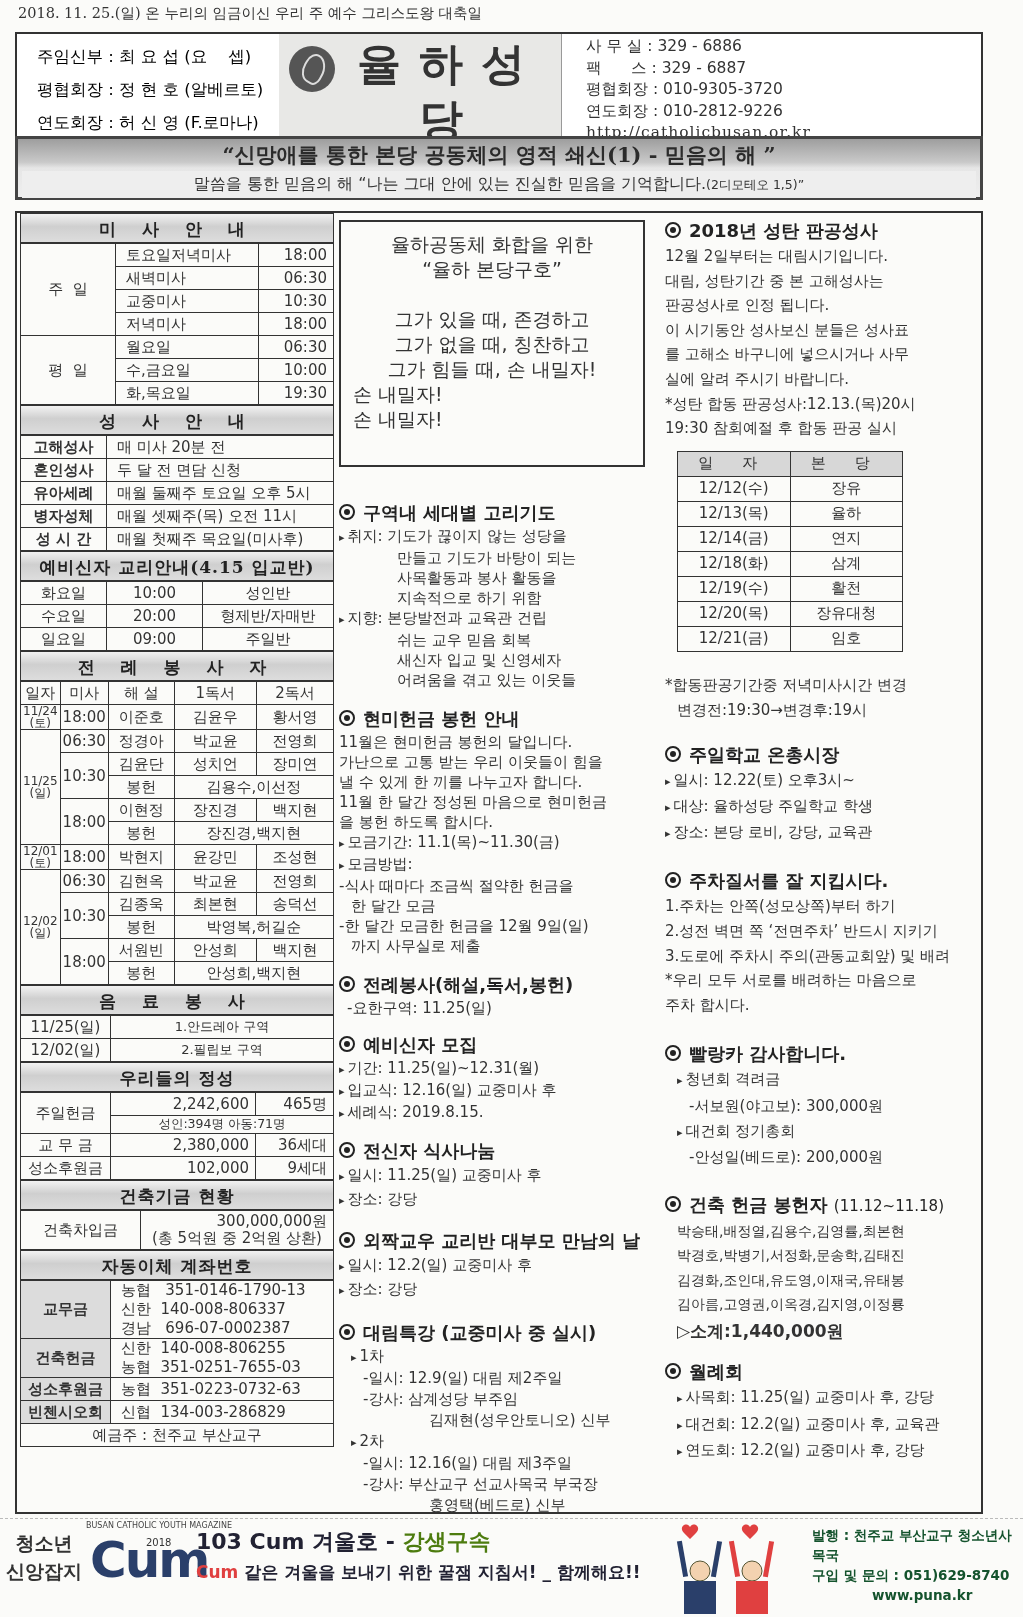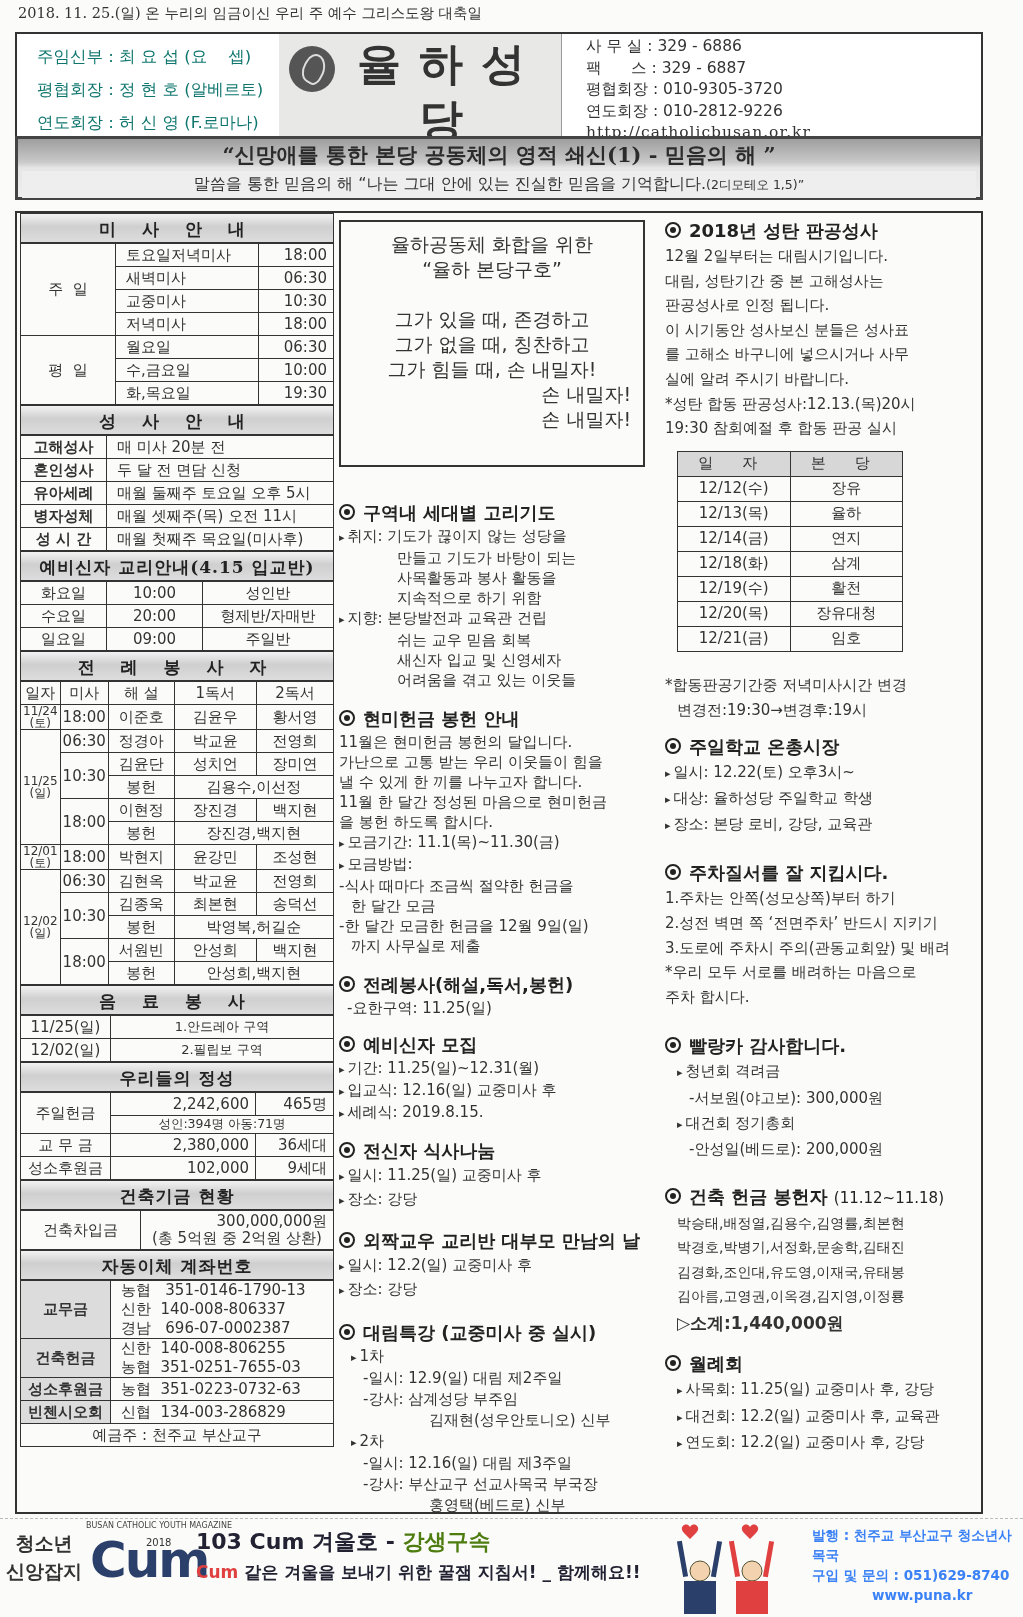--- a/index.html
+++ b/index.html
@@ -1,19 +1,19 @@
 <!DOCTYPE html>
 <html><head>
 <meta charset="utf-8">
 <style>
 *{box-sizing:border-box;margin:0;padding:0;}
 body{width:1023px;height:1617px;background:#fbfbf9;font-family:"DejaVu Sans","Liberation Sans",sans-serif;color:#2a2a2a;position:relative;overflow:hidden;font-size:15px;}
 .topline{position:absolute;left:18px;top:4px;font-family:"DejaVu Serif","Liberation Serif",serif;font-size:14.5px;color:#333;}
 .header{position:absolute;left:15px;top:32px;width:968px;height:108px;border:2px solid #333;display:flex;background:#fff;}
-.hleft{width:262px;padding:6px 0 0 20px;font-size:16.5px;line-height:33px;color:#0f766e;}
+.hleft{width:262px;padding:6px 0 0 20px;font-size:16.5px;line-height:33px;color:#000000;}
 .hcenter{width:282px;background:#e8e8e6;position:relative;text-align:center;}
 .logo{position:absolute;left:10px;top:12px;width:46px;height:46px;border-radius:50%;background:#555;}
 .logo:after{content:"";position:absolute;left:14px;top:8px;width:18px;height:26px;border:2px solid #ddd;border-radius:40% 60% 30% 50%;transform:rotate(30deg);}
 .ctitle{font-size:44px;font-weight:bold;letter-spacing:18px;padding-left:60px;line-height:56px;color:#333;margin-top:2px;}
 .csub{font-family:"DejaVu Serif",serif;font-weight:bold;font-size:16px;color:#333;line-height:24px;}
 .caddr{font-family:"DejaVu Serif",serif;font-weight:bold;font-size:13.5px;color:#333;line-height:22px;}
 .hright{flex:1;padding:2px 0 0 24px;font-size:15.5px;line-height:21.5px;color:#333;border-left:1px solid #999;}
 .hright .url{font-family:"DejaVu Serif","Liberation Serif",serif;font-size:15.5px;letter-spacing:1px;}
 .banner{position:absolute;left:15px;top:136px;width:968px;height:64px;border:3px solid #444;background:linear-gradient(#9e9e9e,#c9c9c9 40%,#e6e6e6 50%,#eee);text-align:center;}
 .banner .b1{font-weight:bold;font-size:21px;line-height:32px;color:#2b2b2b;font-family:"DejaVu Serif",serif;}
@@ -27,21 +27,21 @@
 .sec.nl{letter-spacing:1px;}
 .gray{background:#dcdcdc;}
 .left{text-align:left;padding-left:10px;}
 .right{text-align:right;padding-right:6px;}
 .bold{font-weight:bold;}
 .small{font-size:12px;line-height:12px;}
 .col2{position:absolute;left:339px;top:220px;width:322px;}
 .col3{position:absolute;left:665px;top:218px;width:318px;}
 .slogan{border:2px solid #333;height:247px;width:306px;margin-left:0px;padding:10px 12px;font-size:19px;line-height:25px;color:#333;}
 .slogan .c{text-align:center;}
-.slogan .r{text-align:right;}
+.slogan .r{text-align:left;}
 .h{font-weight:bold;font-size:18px;color:#222;line-height:26px;margin-top:14px;white-space:nowrap;}
 .h .dot{display:inline-block;width:16px;height:16px;border:2px solid #222;border-radius:50%;position:relative;margin-right:8px;vertical-align:-1px;}
 .h .dot:after{content:"";position:absolute;left:3px;top:3px;width:6px;height:6px;border-radius:50%;background:#222;}
 .h small{font-size:15px;font-weight:normal;}
 .p{font-size:15px;line-height:24.6px;color:#333;white-space:nowrap;}
 .ind{padding-left:58px;}
 .ind2{padding-left:12px;}
 .ind3{padding-left:24px;}
 .ind4{padding-left:90px;}
 .tri:before{content:"\25B8";font-size:11px;margin-right:3px;}
@@ -51,21 +51,21 @@
 .footer{position:absolute;left:0;top:1518px;width:1023px;height:99px;border-top:1px dashed #bbb;}
 .f1{position:absolute;left:6px;top:10px;font-weight:bold;font-size:19px;line-height:28px;text-align:center;color:#333;}
 .f2{position:absolute;left:86px;top:2px;font-size:8px;color:#444;font-weight:normal;}
 .f3{position:absolute;left:90px;top:12px;font-weight:bold;font-size:50px;color:#2a3f6a;font-family:"DejaVu Sans",sans-serif;letter-spacing:-2px;}
 .f3b{position:absolute;left:146px;top:18px;font-size:10px;color:#333;}
 .f4{position:absolute;left:196px;top:8px;font-weight:bold;font-size:22px;color:#223;}
 .f4 .red{color:#4d7c0f;}
 .f5{position:absolute;left:196px;top:42px;font-weight:bold;font-size:17px;color:#223;}
 .f5 .red{color:#e04040;}
 .people{position:absolute;left:670px;top:0;width:110px;height:95px;}
-.f6{position:absolute;left:812px;top:6px;font-weight:bold;font-size:13.5px;line-height:20px;color:#3b82f6;}
+.f6{position:absolute;left:812px;top:6px;font-weight:bold;font-size:13.5px;line-height:20px;color:#14532d;}
 </style>
 </head>
 <body>
 
 <div class="topline">2018. 11. 25.(일) 온 누리의 임금이신 우리 주 예수 그리스도왕 대축일</div>
 
 <div class="header">
   <div class="hleft">
     <div><span>주임신부</span> : <span style="white-space:pre">최 요 섭 (요    셉)</span></div>
     <div><span>평협회장</span> : <span>정 현 호 (알베르토)</span></div>
@@ -483,21 +483,21 @@
         </tr>
     <tr>
           <td>12/21(금)</td>
           <td>임호</td>
         </tr>
   </tbody>
     </table>
   <div class="p" style="margin-top:20px;line-height:26px">*합동판공기간중 저녁미사시간 변경</div>
   <div class="p ind2">변경전:19:30→변경후:19시</div>
 
-  <div class="h" style="margin-top:12px"><span class="dot"></span><span>주일학교 온총시장</span></div>
+  <div class="h" style="margin-top:20px"><span class="dot"></span><span>주일학교 온총시장</span></div>
   <div class="p tri" style="line-height:24px">일시: 12.22(토) 오후3시~</div>
   <div class="p tri" style="line-height:24px">대상: 율하성당 주일학교 학생</div>
   <div class="p tri" style="line-height:24px">장소: 본당 로비, 강당, 교육관</div>
 
   <div class="h" style="margin-top:22px"><span class="dot"></span><span>주차질서를 잘 지킵시다.</span></div>
   <div class="p">1.주차는 안쪽(성모상쪽)부터 하기</div>
   <div class="p">2.성전 벽면 쪽 ‘전면주차’ 반드시 지키기</div>
   <div class="p">3.도로에 주차시 주의(관동교회앞) 및 배려</div>
   <div class="p">*우리 모두 서로를 배려하는 마음으로</div>
   <div class="p">주차 합시다.</div>

